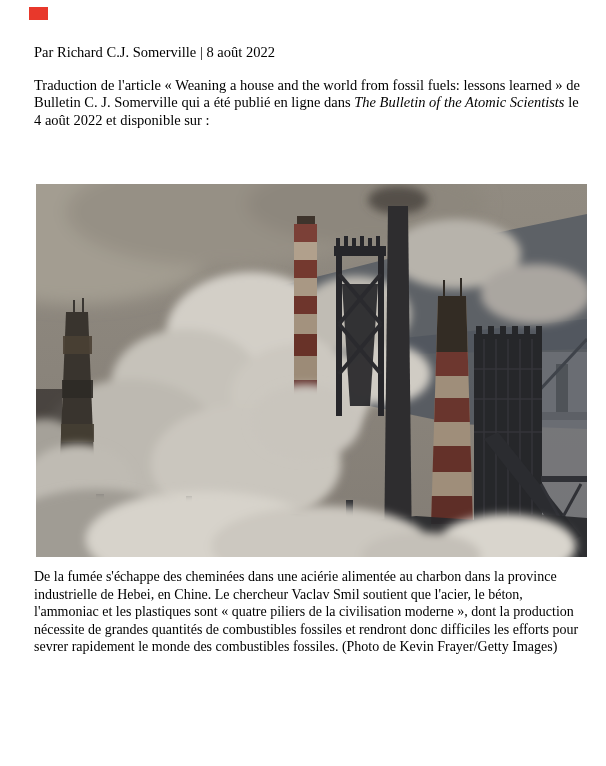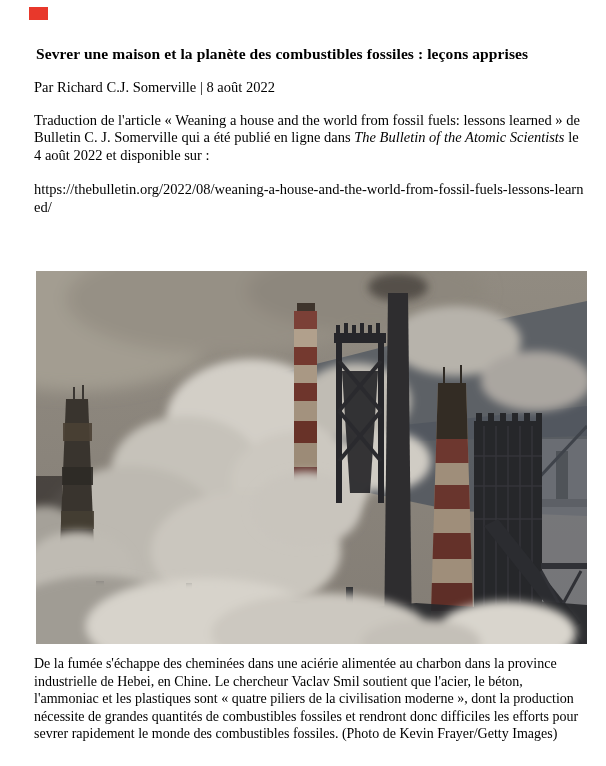--- a/index.html
+++ b/index.html
@@ -48,27 +48,25 @@
 </style>
 </head>
 <body>
 
 <div class="page">
 
   <div class="red-marker" style="background-color: rgb(232, 56, 43);"></div>
 
   <div class="content">
 
-    <h1 class="title">Sevrer une maison et la planète des combustibles fossiles : leçons apprises</h1>
 
     <p class="byline">Par Richard C.J. Somerville | 8 août 2022</p>
 
     <p class="para"><span>Traduction de l'article « Weaning a house and the world from fossil fuels: lessons learned » de Bulletin C. J. Somerville qui a été publié en ligne dans </span><span class="journal">The Bulletin of the Atomic Scientists</span><span> le 4 août 2022 et disponible sur :</span></p>
 
-    <p class="url-para">https://thebulletin.org/2022/08/weaning-a-house-and-the-world-from-fossil-fuels-lessons-learned/</p>
 
     <figure class="photo">
       <svg width="551" height="373" viewBox="0 0 551 373" xmlns="http://www.w3.org/2000/svg">
         <defs>
           <linearGradient id="sky" x1="0" y1="0" x2="0" y2="1">
             <stop offset="0" stop-color="#918b81"></stop>
             <stop offset="1" stop-color="#837d75"></stop>
           </linearGradient>
           <filter id="b4" x="-30%" y="-30%" width="160%" height="160%">
               <feGaussianBlur stdDeviation="4"></feGaussianBlur>

